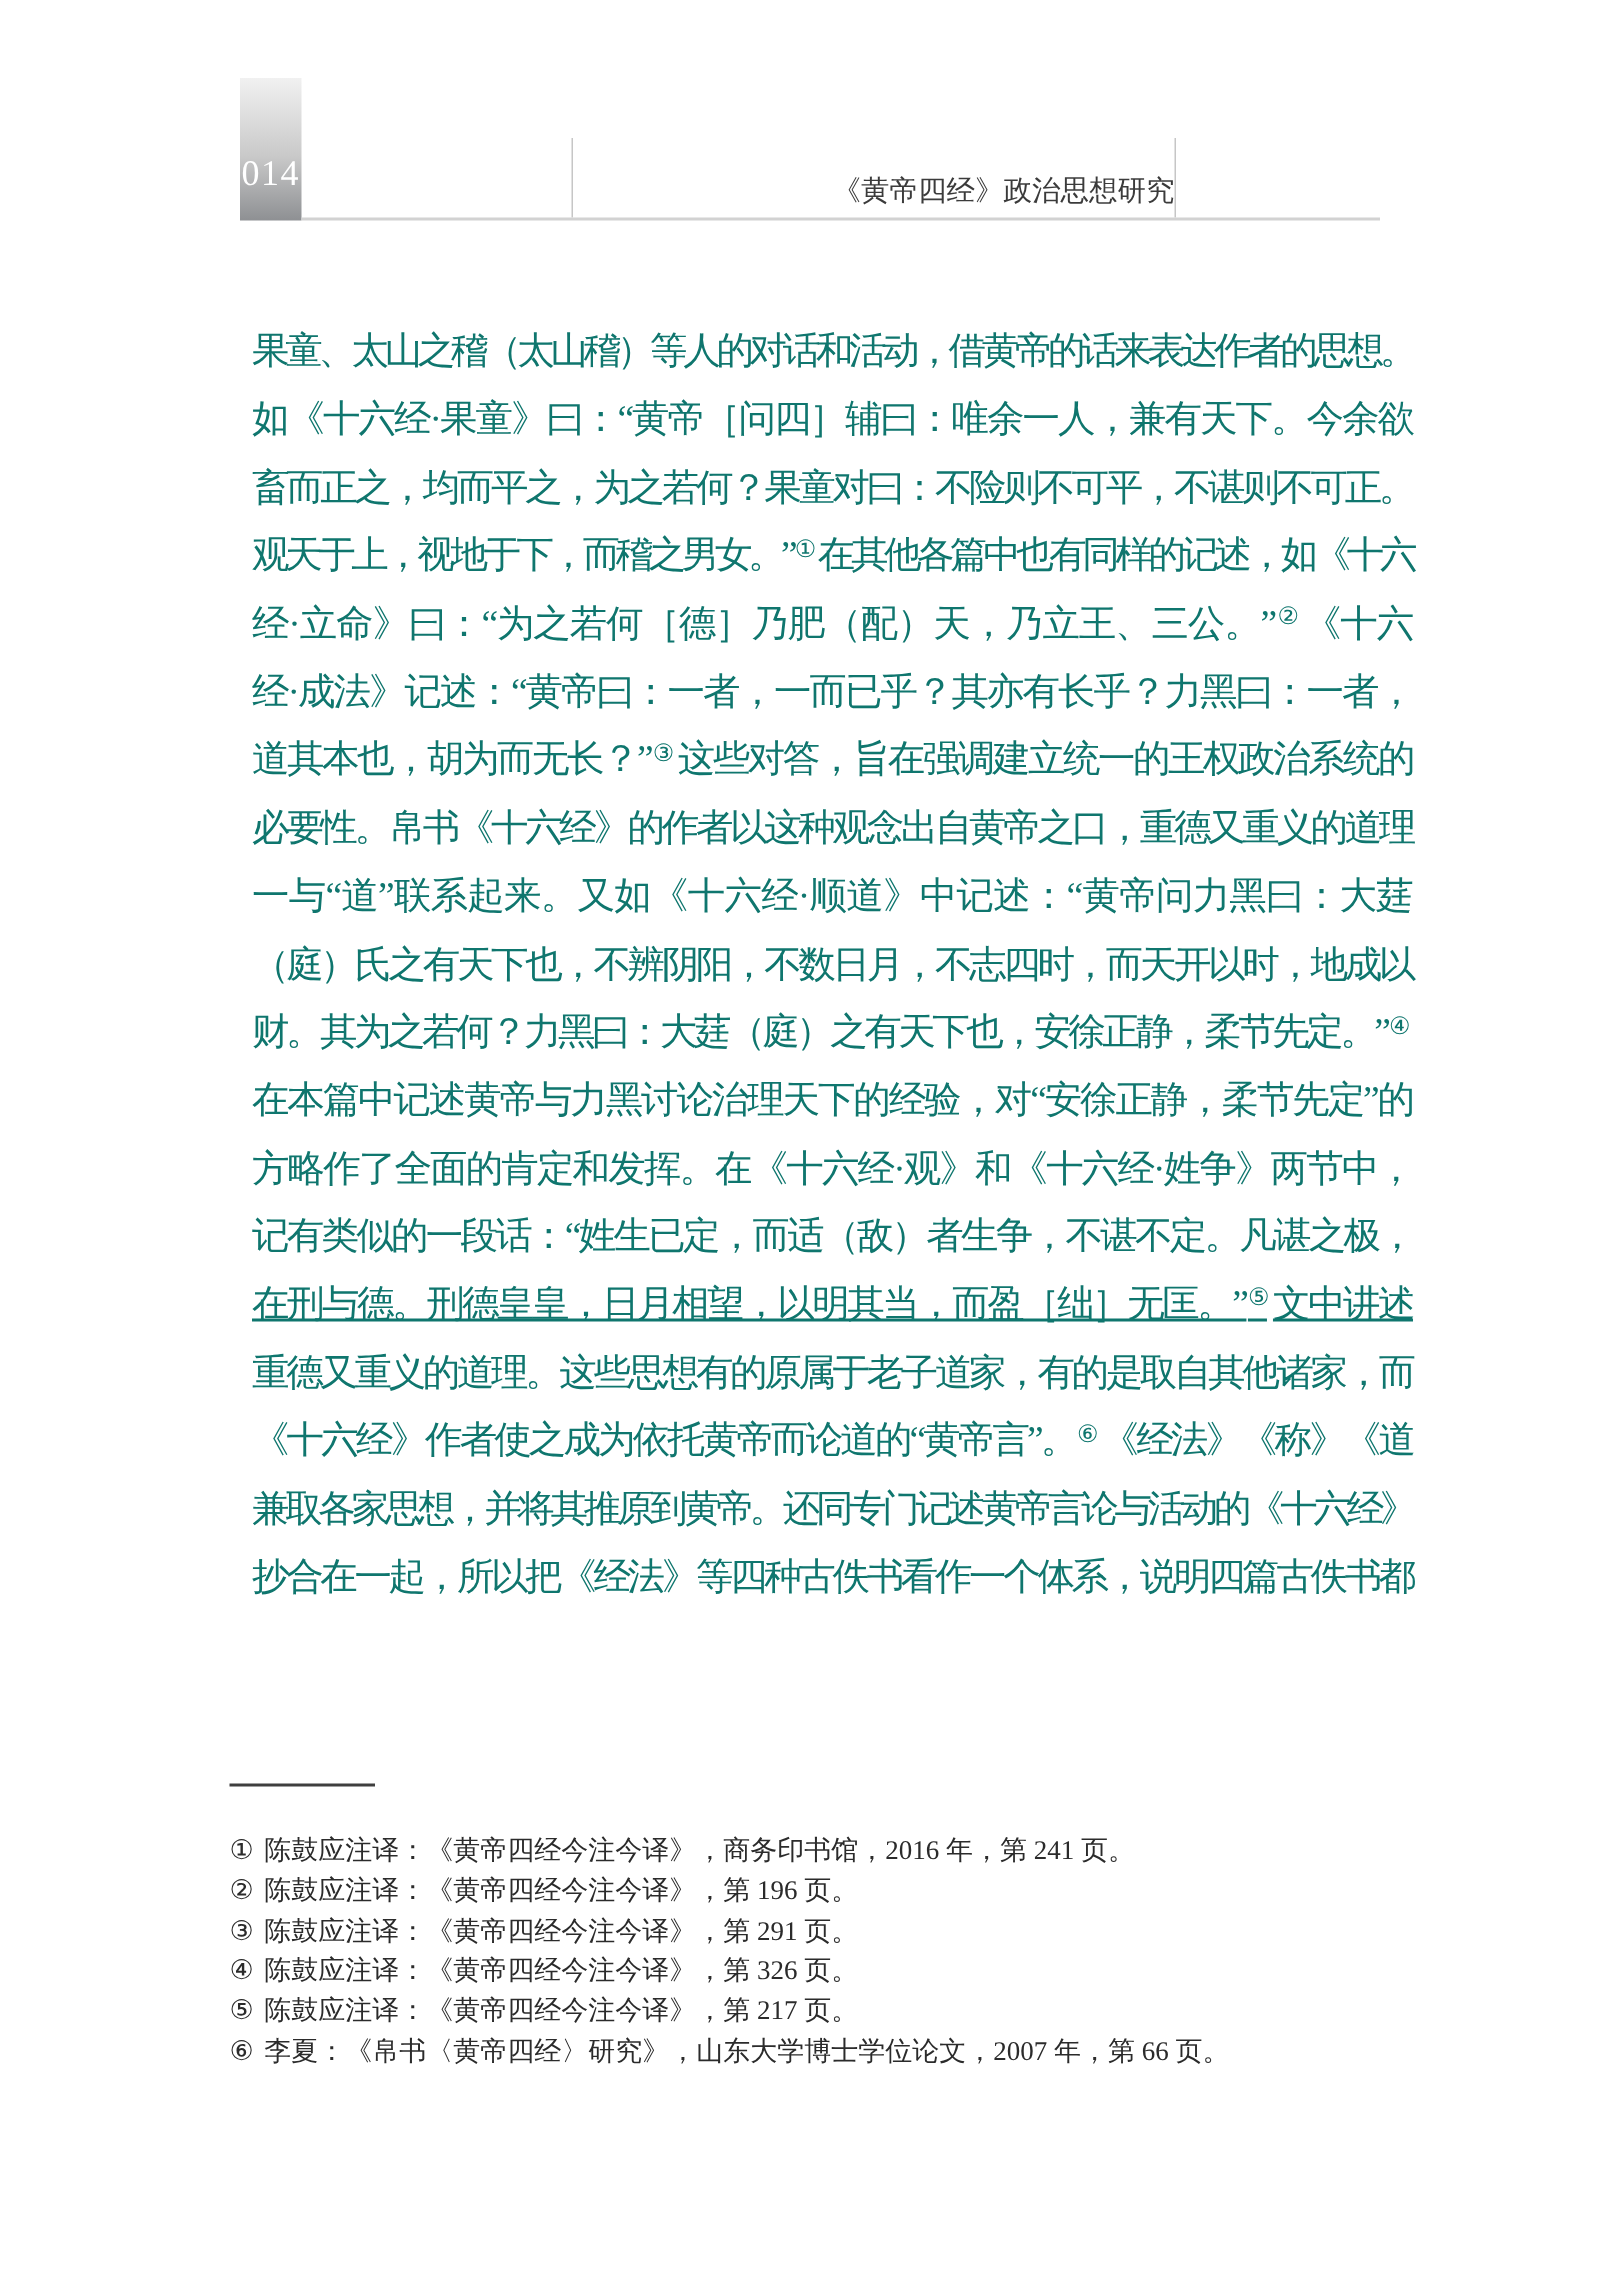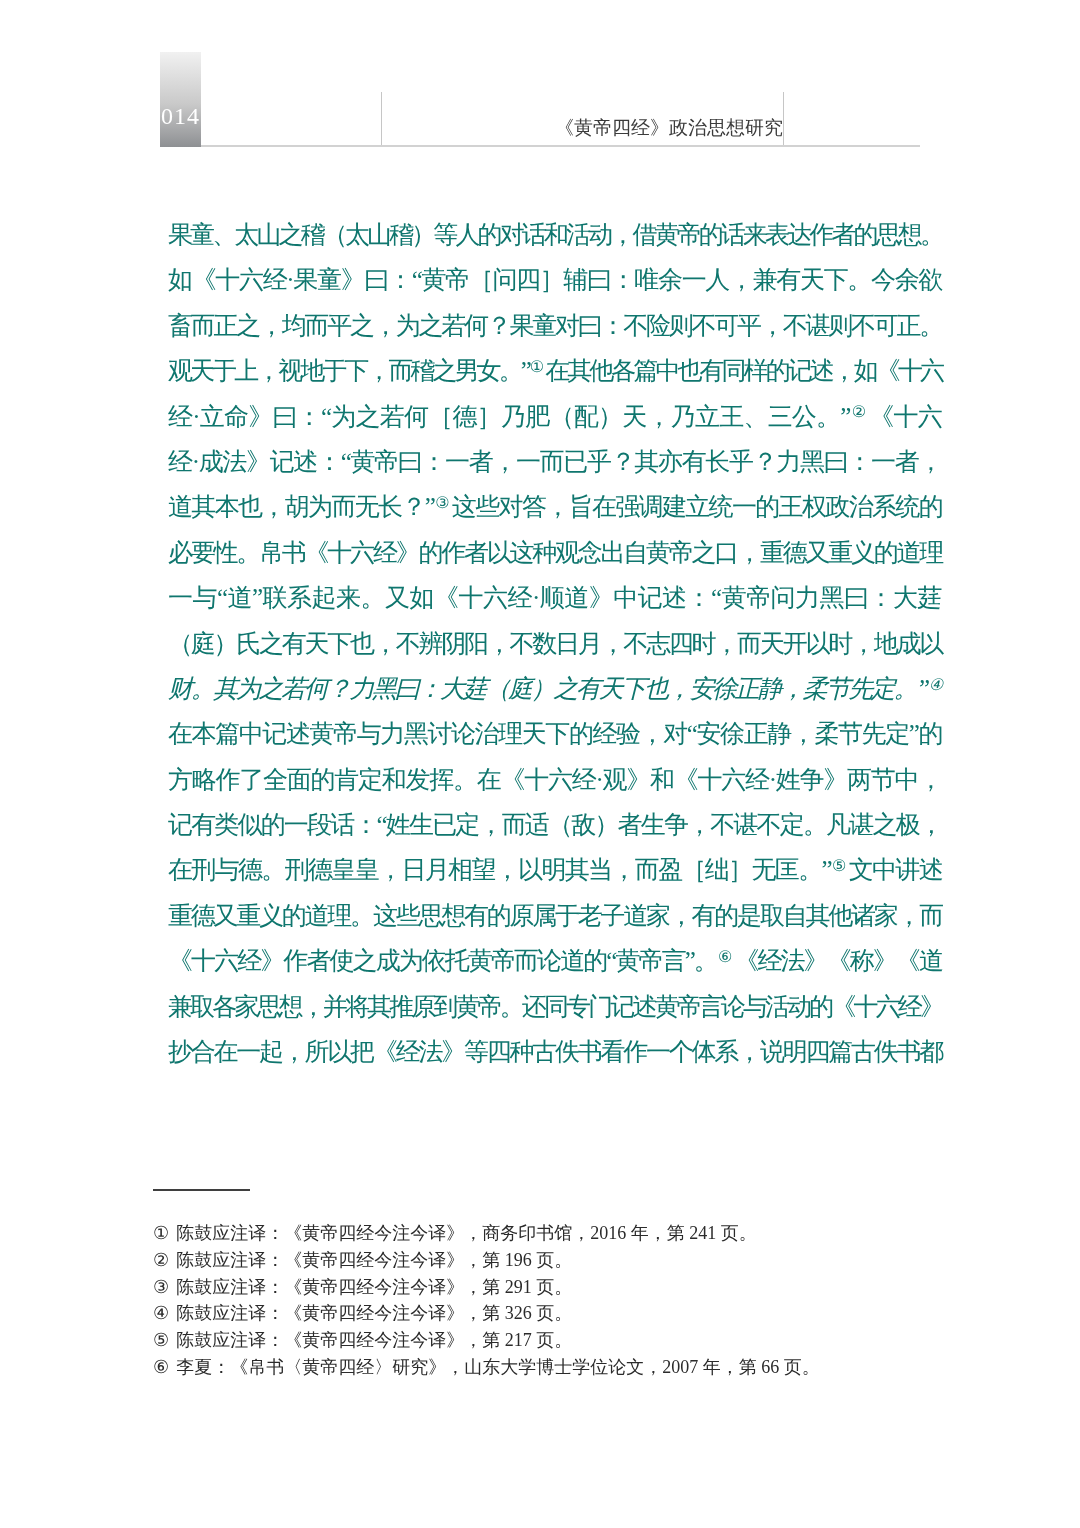--- a/index.html
+++ b/index.html
@@ -83,25 +83,25 @@
       <div class="bline"><span class="fit" style="letter-spacing: -2.88571px;"><span>果童、太山之稽（太山稽）等人的对话和活动，借黄帝的话来表达作者的思想。</span></span></div>
       <div class="bline"><span class="fit" style="letter-spacing: -1.33594px; text-align: center;"><span>如《十六经·果童》曰：“黄帝［问四］辅曰：唯余一人，兼有天下。今余欲</span></span></div>
       <div class="bline"><span class="fit" style="letter-spacing: -2.23529px;"><span>畜而正之，均而平之，为之若何？果童对曰：不险则不可平，不谌则不可正。</span></span></div>
       <div class="bline"><span class="fit" style="letter-spacing: -2.95703px;"><span>观天于上，视地于下，而稽之男女。”</span><span class="fnref">①</span><span>在其他各篇中也有同样的记述，如《十六</span></span></div>
       <div class="bline"><span class="fit" style="letter-spacing: -0.761029px;"><span>经·立命》曰：“为之若何［德］乃肥（配）天，乃立王、三公。”</span><span class="fnref">②</span><span>《十六</span></span></div>
       <div class="bline"><span class="fit" style="letter-spacing: -1.33594px;"><span>经·成法》记述：“黄帝曰：一者，一而已乎？其亦有长乎？力黑曰：一者，</span></span></div>
       <div class="bline"><span class="fit" style="letter-spacing: -1.66039px;"><span>道其本也，胡为而无长？”</span><span class="fnref">③</span><span>这些对答，旨在强调建立统一的王权政治系统的</span></span></div>
       <div class="bline"><span class="fit" style="letter-spacing: -2.23529px;"><span>必要性。帛书《十六经》的作者以这种观念出自黄帝之口，重德又重义的道理</span></span></div>
       <div class="bline"><span class="fit" style="letter-spacing: -0.518382px;"><span>一与“道”联系起来。又如《十六经·顺道》中记述：“黄帝问力黑曰：大莛</span></span></div>
       <div class="bline"><span class="fit" style="letter-spacing: -2.23529px;"><span>（庭）氏之有天下也，不辨阴阳，不数日月，不志四时，而天开以时，地成以</span></span></div>
-      <div class="bline"><span class="fit" style="letter-spacing: -2.32723px; font-style: italic;"><span>财。其为之若何？力黑曰：大莛（庭）之有天下也，安徐正静，柔节先定。”</span><span class="fnref">④</span></span></div>
+      <div class="bline"><span class="fit" style="letter-spacing: -2.32723px;"><span>财。其为之若何？力黑曰：大莛（庭）之有天下也，安徐正静，柔节先定。”</span><span class="fnref">④</span></span></div>
       <div class="bline"><span class="fit" style="letter-spacing: -1.41774px;"><span>在本篇中记述黄帝与力黑讨论治理天下的经验，对“安徐正静，柔节先定”的</span></span></div>
       <div class="bline"><span class="fit" style="letter-spacing: -1.2546px;"><span>方略作了全面的肯定和发挥。在《十六经·观》和《十六经·姓争》两节中，</span></span></div>
       <div class="bline"><span class="fit" style="letter-spacing: -1.82675px;"><span>记有类似的一段话：“姓生已定，而适（敌）者生争，不谌不定。凡谌之极，</span></span></div>
-      <div class="bline"><span class="fit" style="letter-spacing: -1.66039px;"><span>在刑与德。刑德皇皇，日月相望，以明其当，而盈［绌］无匡。”</span><span class="fnref">⑤</span><span>文中讲述</span></span></div>
+      <div class="bline"><span class="fit" style="letter-spacing: -1.66039px; text-decoration: underline;"><span>在刑与德。刑德皇皇，日月相望，以明其当，而盈［绌］无匡。”</span><span class="fnref">⑤</span><span>文中讲述</span></span></div>
       <div class="bline"><span class="fit" style="letter-spacing: -2.23529px;"><span>重德又重义的道理。这些思想有的原属于老子道家，有的是取自其他诸家，而</span></span></div>
       <div class="bline"><span class="fit" style="letter-spacing: -1.92991px;"><span>《十六经》作者使之成为依托黄帝而论道的“黄帝言”。</span><span class="fnref">⑥</span><span>《经法》《称》《道</span></span></div>
       <div class="bline"><span class="fit" style="letter-spacing: -2.88571px;"><span>兼取各家思想，并将其推原到黄帝。还同专门记述黄帝言论与活动的《十六经》</span></span></div>
       <div class="bline"><span class="fit" style="letter-spacing: -2.23529px;"><span>抄合在一起，所以把《经法》等四种古佚书看作一个体系，说明四篇古佚书都</span></span></div>
     </div>
 
   <div class="footnote-sep"></div>
   <div class="footnotes" id="footnotes">
       <div class="fnote">
         <span class="marker">①</span>

